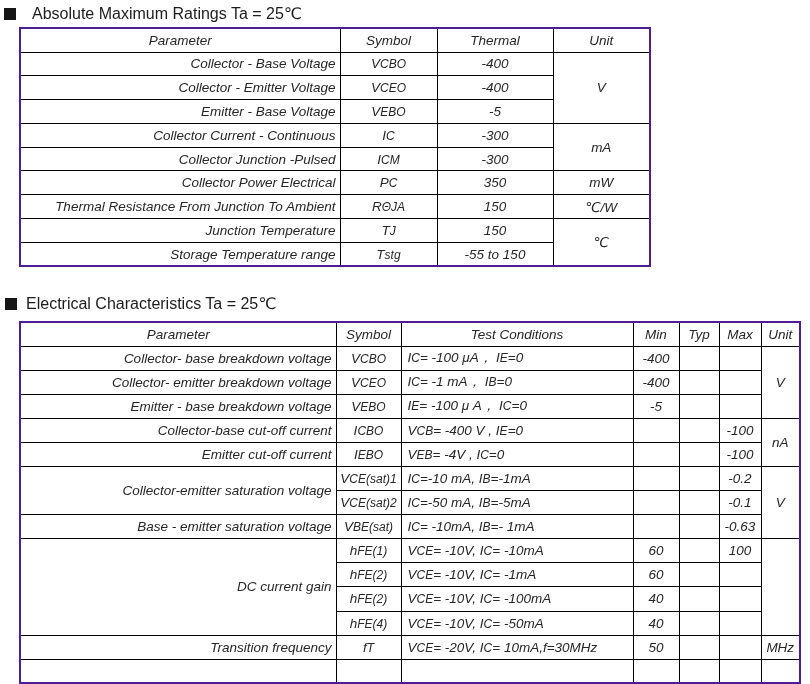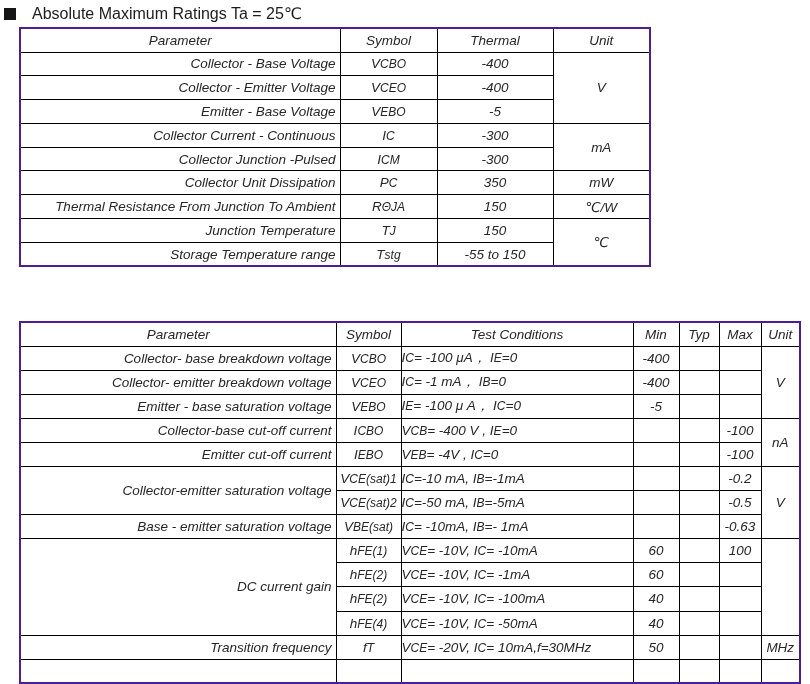--- a/index.html
+++ b/index.html
@@ -51,21 +51,21 @@
     vertical-align: middle;
     color: #262626;
     overflow: hidden;
     white-space: nowrap;
   }
   th { height: 24px; }
   #abs-table td  { height: 23.8px; }
   #elec-table td { height: 24.1px; }
 
   td.al  { text-align: right; padding-left: 18px; padding-right: 4px; }
-  td.alc { text-align: left; padding-right: 2px; }
+  td.alc { text-align: left; padding-left: 6px; padding-right: 2px; }
   .sub   { font-size: 12px; }
   tr.partial td { height: 20px; }
 </style>
 </head>
 <body>
 
 <div class="page">
 
   <div class="section-title" id="title-abs">
     <span class="marker"></span>
@@ -109,21 +109,21 @@
           <td><span>I</span><span class="sub">C</span></td>
           <td>-300</td>
           <td rowspan="2">mA</td>
         </tr>
         <tr>
           <td class="al">Collector Junction -Pulsed</td>
           <td><span>I</span><span class="sub">CM</span></td>
           <td>-300</td>
         </tr>
         <tr>
-          <td class="al">Collector Unit Dissipation</td>
+          <td class="al">Collector Power Electrical</td>
           <td><span>P</span><span class="sub">C</span></td>
           <td>350</td>
           <td>mW</td>
         </tr>
         <tr>
           <td class="al">Thermal Resistance From Junction To Ambient</td>
           <td><span>R</span><span class="sub">ΘJA</span></td>
           <td>150</td>
           <td>℃/W</td>
         </tr>
@@ -134,20 +134,24 @@
           <td rowspan="2">℃</td>
         </tr>
         <tr>
           <td class="al">Storage Temperature range</td>
           <td><span>T</span><span class="sub">stg</span></td>
           <td>-55 to 150</td>
         </tr>
       </tbody>
   </table>
 
+  <div class="section-title" id="title-elec">
+    <span class="marker"></span>
+    <span>Electrical Characteristics Ta = 25℃</span>
+  </div>
 
   <table id="elec-table">
     <colgroup>
       <col style="width:316px">
         <col style="width:65px">
         <col style="width:232px">
         <col style="width:46px">
         <col style="width:40px">
         <col style="width:42px">
         <col style="width:39px">
@@ -175,21 +179,21 @@
         </tr>
         <tr>
           <td class="al">Collector- emitter breakdown voltage</td>
           <td><span>V</span><span class="sub">CEO</span></td>
           <td class="alc"><span>I</span><span class="sub">C</span><span>= -1 mA， I</span><span class="sub">B</span><span>=0</span></td>
           <td>-400</td>
           <td></td>
           <td></td>
         </tr>
         <tr>
-          <td class="al">Emitter - base saturation voltage</td>
+          <td class="al">Emitter - base breakdown voltage</td>
           <td><span>V</span><span class="sub">EBO</span></td>
           <td class="alc"><span>I</span><span class="sub">E</span><span>= -100 μ A， I</span><span class="sub">C</span><span>=0</span></td>
           <td>-5</td>
           <td></td>
           <td></td>
         </tr>
         <tr>
           <td class="al">Collector-base cut-off current</td>
           <td><span>I</span><span class="sub">CBO</span></td>
           <td class="alc"><span>V</span><span class="sub">CB</span><span>= -400 V , I</span><span class="sub">E</span><span>=0</span></td>
@@ -213,21 +217,21 @@
           <td></td>
           <td></td>
           <td>-0.2</td>
           <td rowspan="3">V</td>
         </tr>
         <tr>
           <td><span>V</span><span class="sub">CE(sat)2</span></td>
           <td class="alc"><span>I</span><span class="sub">C</span><span>=-50 mA, I</span><span class="sub">B</span><span>=-5mA</span></td>
           <td></td>
           <td></td>
-          <td>-0.5</td>
+          <td>-0.1</td>
         </tr>
         <tr>
           <td class="al">Base - emitter saturation voltage</td>
           <td><span>V</span><span class="sub">BE(sat)</span></td>
           <td class="alc"><span>I</span><span class="sub">C</span><span>= -10mA, I</span><span class="sub">B</span><span>=- 1mA</span></td>
           <td></td>
           <td></td>
           <td>-0.63</td>
         </tr>
         <tr>

